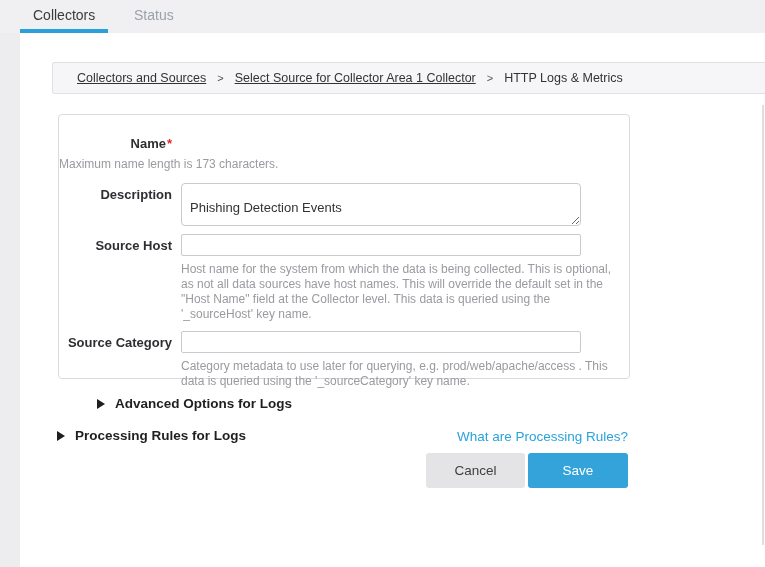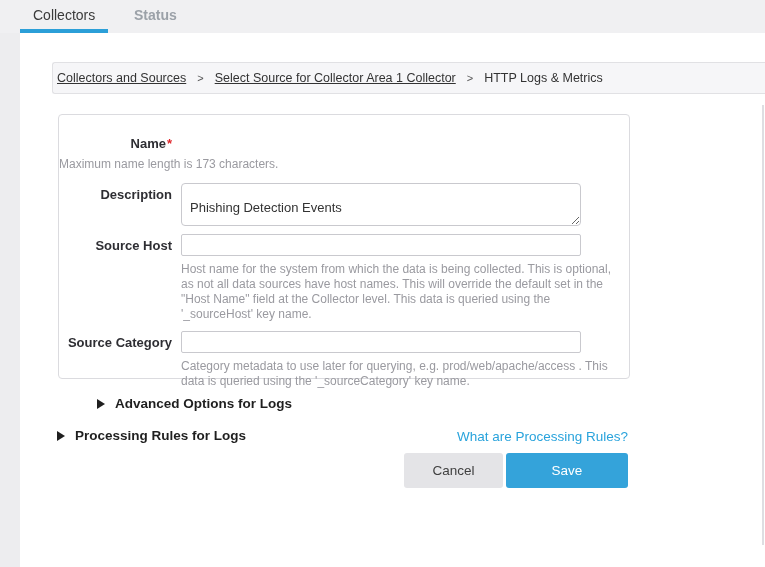--- a/index.html
+++ b/index.html
@@ -12,40 +12,40 @@
     color:#333;
   }
 
   
   .topbar {
     position:absolute; left:0; top:0; right:0; height:33px;
     background:#f0f0f2;
   }
   .tab { position:absolute; top:7px; font-size:14px; cursor:pointer; }
   .tab-collection { left:33px; color:#3a3a3a; }
-  .tab-status { left:134px; color:#9ba1a8;font-weight:bold; }
+  .tab-status { left:134px; color:#9ba1a8; }
   .tab-underline {
     position:absolute; left:20px; bottom:0; width:88px; height:4px;
     background:#2b9fd8;
   }
 
   
   .left-strip {
     position:absolute; left:0; top:33px; bottom:0; width:20px;
     background:#ededef;
   }
 
   
   .breadcrumb {
     position:absolute; left:52px; right:0; top:62px; height:32px;
     background:#f6f6f8;
     border:1px solid #e1e1e4; border-right:none;
     border-radius:3px 0 0 3px;
     display:flex; align-items:center;
-    padding-left:4px;
+    padding-left:24px;
     font-size:12.5px;
   }
   .crumb-link { color:#333; text-decoration:underline; cursor:pointer; white-space:nowrap; }
   .crumb-current { color:#333; white-space:nowrap; }
   .crumb-sep { color:#555; font-size:11px; margin:0 11px; }
 
   
   .card {
     position:absolute; left:58px; top:114px; width:572px; height:265px;
     background:#fff;
@@ -105,21 +105,21 @@
   .btn-row {
     position:absolute; top:453px; right:137px;
     display:flex; gap:3px;
   }
   .btn {
     height:35px; border:none; border-radius:3px;
     font-size:13.5px; font-family:"Liberation Sans", sans-serif;
     cursor:pointer;
   }
   .btn-cancel { width:99px; background:#e4e4e7; color:#404040; }
-  .btn-save { width:122px; background:#34a3da; color:#ffffff; }
+  .btn-save { width:100px; background:#34a3da; color:#ffffff; }
 
   
   .scroll-line {
     position:absolute; left:762px; top:105px; width:2px; height:440px;
     background:#dedee2;
   }
 </style>
 </head>
 <body>
 

